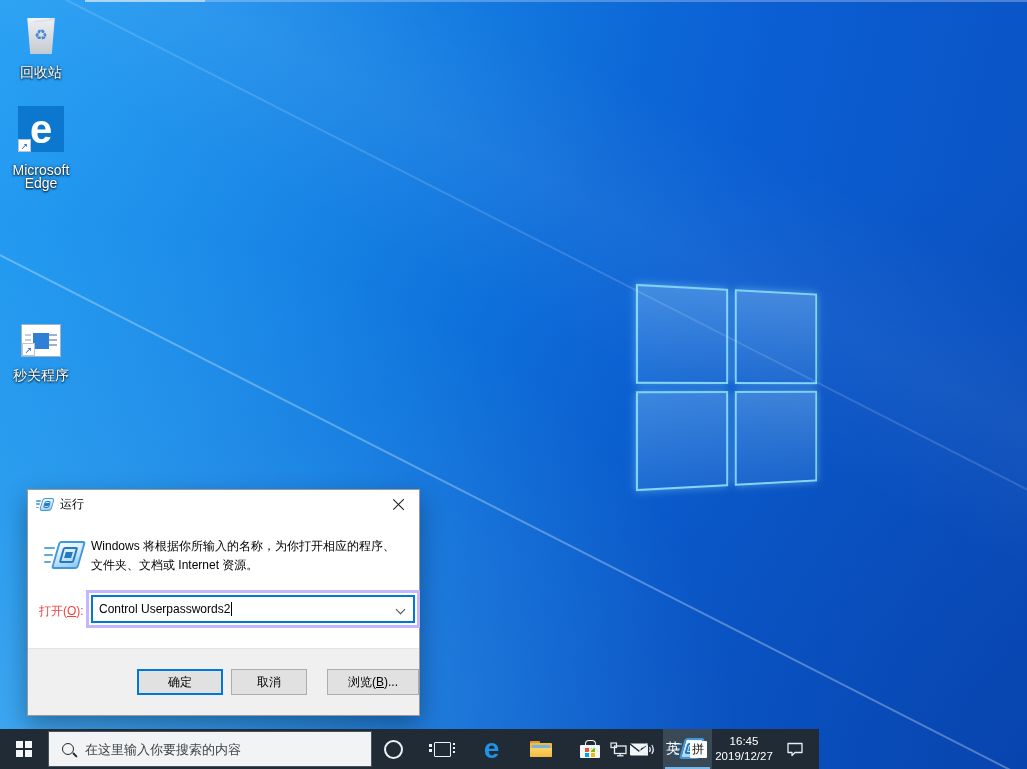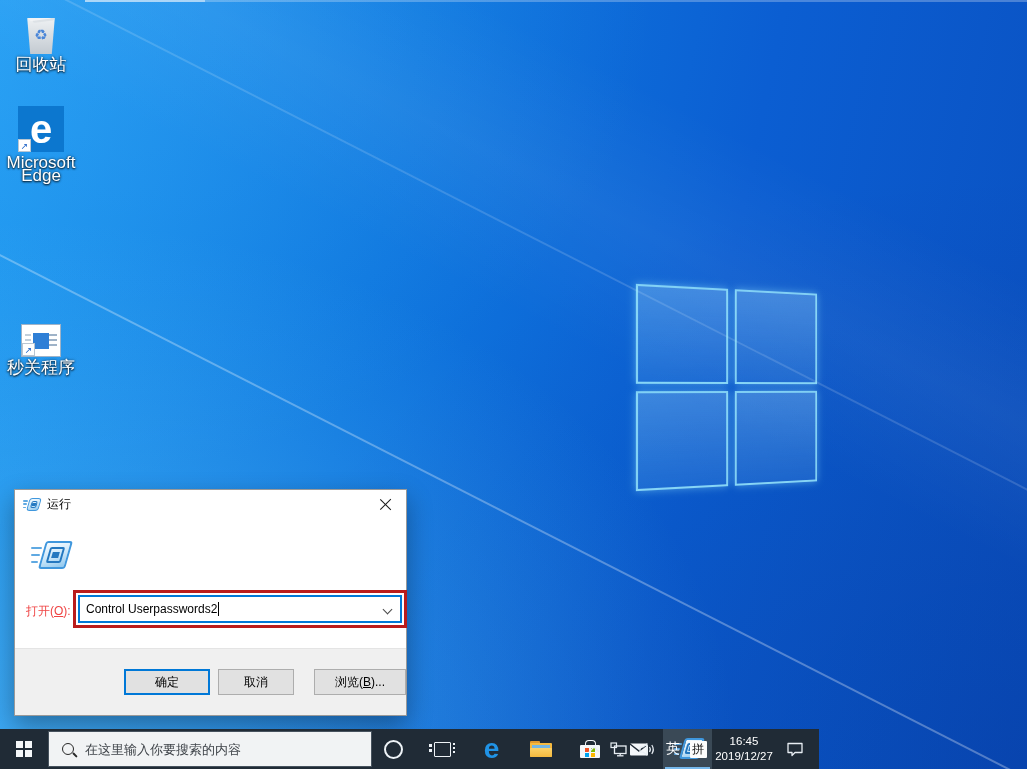--- a/index.html
+++ b/index.html
@@ -21,21 +21,21 @@
   .topline1 { position:absolute; left:85px; top:0; width:120px; height:2px; background:rgba(240,246,252,.65); }
   .topline2 { position:absolute; left:205px; top:0; right:0; height:2px; background:rgba(240,246,252,.28); }
   .winlogo-wall { position:absolute; left:637px; top:289px; width:188px; height:197px;
     transform:perspective(520px) rotateY(16deg); display:grid; grid-template-columns:1fr 1fr; grid-template-rows:1fr 1fr; gap:7px; }
   .winlogo-wall .pane { background:linear-gradient(180deg,rgba(170,225,255,.30),rgba(120,190,245,.16));
     border:2px solid rgba(160,240,255,.75); box-shadow:0 0 8px rgba(150,235,255,.45); }
 
   
   .dicon { position:absolute; left:6px; width:70px; text-align:center; cursor:default; }
   .dicon-img { height:48px; display:flex; align-items:flex-end; justify-content:center; }
-  .dicon-label { margin-top:4px; font-size:17px; line-height:13px; color:#fff; text-shadow:0 1px 2px rgba(0,0,0,.9),0 0 3px rgba(0,0,0,.6); }
+  .dicon-label { margin-top:12px; font-size:14px; line-height:13px; color:#fff; text-shadow:0 1px 2px rgba(0,0,0,.9),0 0 3px rgba(0,0,0,.6); }
   .bin { width:30px; height:36px; background:linear-gradient(180deg,#eef1f3,#c3cad1); clip-path:polygon(4% 0,96% 0,86% 100%,14% 100%); border-radius:2px; position:relative; }
   .bin::before { content:""; position:absolute; top:-7px; left:3px; width:22px; height:9px; background:#f2f4f6; transform:rotate(-7deg); border-radius:2px; box-shadow:3px 2px 0 #dde2e6; }
   .bin::after { content:"♻"; position:absolute; left:0; right:0; top:8px; font-size:15px; color:#4a86d8; }
   .edgeico { width:46px; height:46px; background:#0c77cf; display:flex; align-items:center; justify-content:center; position:relative; }
   .edgeico .eglyph { color:#fff; font-size:40px; font-weight:bold; line-height:40px; }
   .shortcut-arrow { position:absolute; left:0; bottom:0; width:13px; height:13px; background:#fff; border:1px solid #b9c6d2; display:flex; align-items:center; justify-content:center; font-size:9px; color:#1d62c6; }
   .pcico { width:46px; height:42px; position:relative; }
   .pcico .pcscreen { position:absolute; left:3px; top:0; width:40px; height:25px; background:linear-gradient(135deg,#3d9ae8,#1766b8); border:2px solid #e4edf5; border-radius:2px; }
   .pcico .pcstand { position:absolute; left:18px; top:25px; width:10px; height:5px; background:#dfe7ee; }
   .pcico .pcfoot { position:absolute; left:10px; top:30px; width:26px; height:2.5px; background:#eef3f7; border-radius:1px; }
@@ -55,33 +55,33 @@
     border:2px solid #3f97dd; border-radius:3px; background:linear-gradient(160deg,#f3faff 5%,#c9e6f9 55%,#8fc7ee); }
   .runico .winner { position:absolute; inset:16%; border:2px solid #2478c0; border-radius:2px; }
   .runico .wcore { position:absolute; left:34%; top:38%; width:34%; height:26%; background:#2478c0; }
   .runico-lg { width:38px; height:31px; }
   .runico-sm { width:28px; height:23px; }
   .runico-xs { width:17px; height:14px; }
   .runico-xs .wouter,.runico-xs .winner { border-width:1.5px; }
   .runico-xs .rl { height:1.5px; }
 
   
-  .run-dialog { position:absolute; left:14px; top:489px; width:393px; height:227px; background:#fff;
+  .run-dialog { position:absolute; left:27px; top:489px; width:393px; height:227px; background:#fff;
     border:1px solid #999; box-shadow:0 10px 24px rgba(0,0,0,.33); }
   .dlg-titlebar { position:absolute; left:0; top:0; right:0; height:28px; display:flex; align-items:center; padding-left:8px; gap:7px; background:#fff; }
   .dlg-title { font-size:12px; color:#000; }
   .dlg-close { position:absolute; right:0; top:0; width:42px; height:28px; display:flex; align-items:center; justify-content:center; cursor:pointer; }
   .x-icon { position:relative; width:13px; height:13px; }
   .x-icon::before,.x-icon::after { content:""; position:absolute; left:6px; top:-1px; width:1.4px; height:15px; background:#1a1a1a; }
   .x-icon::before { transform:rotate(45deg); } .x-icon::after { transform:rotate(-45deg); }
   .dlg-desc { position:absolute; left:63px; top:47px; width:315px; font-size:12px; line-height:19px; color:#000; }
   .dlg-runico { position:absolute; left:16px; top:50px; }
   .open-row { position:absolute; left:11px; top:113px; font-size:12px; color:#ef4444; }
   .ukey { text-decoration:underline; }
-  .red-frame { position:absolute; left:58px; top:100px; width:334px; height:38px; border:3px solid #b91c1c; }
+  .red-frame { position:absolute; left:58px; top:100px; width:334px; height:38px; border:3px solid #c4b5fd; }
   .combo { position:relative; margin:2px; height:28px; background:#fff; border:2px solid #0078d7; display:flex; align-items:center; padding:0 26px 0 6px; cursor:text; }
   .combo-text { font-size:12px; color:#000; white-space:nowrap; }
   .caret { display:inline-block; width:1px; height:14px; background:#000; margin-left:1px; }
   .combo-chevron { position:absolute; right:9px; top:9px; width:7px; height:7px; border-right:1.5px solid #4a4a4a; border-bottom:1.5px solid #4a4a4a; transform:rotate(45deg); cursor:pointer; }
   .dlg-footer { position:absolute; left:0; right:0; bottom:0; height:67px; background:#f0f0f0; border-top:1px solid #e4e4e4; }
   .dlg-btn { position:absolute; top:20px; height:26px; background:#e1e1e1; border:1px solid #adadad; font-size:12px; color:#000;
     display:flex; align-items:center; justify-content:center; cursor:pointer; font-family:inherit; }
   .btn-ok { left:109px; width:86px; border:2px solid #0078d7; }
   .btn-cancel { left:203px; width:76px; }
   .btn-browse { left:299px; width:92px; }
@@ -190,20 +190,24 @@
 
     <span class="runico runico-lg dlg-runico">
       <span class="rl rl1"></span>
         <span class="rl rl2"></span>
         <span class="rl rl3"></span>
       <span class="wouter">
           <span class="winner"></span>
           <span class="wcore"></span>
         </span>
     </span>
+    <div class="dlg-desc">
+      <div>Windows 将根据你所输入的名称，为你打开相应的程序、</div>
+      <div>文件夹、文档或 Internet 资源。</div>
+    </div>
 
     <div class="open-row"><span>打开(</span><span class="ukey">O</span><span>):</span></div>
 
     <div class="red-frame">
       <div class="combo">
         <span class="combo-text">Control Userpasswords2</span>
         <span class="caret"></span>
         <span class="combo-chevron"></span>
       </div>
     </div>

